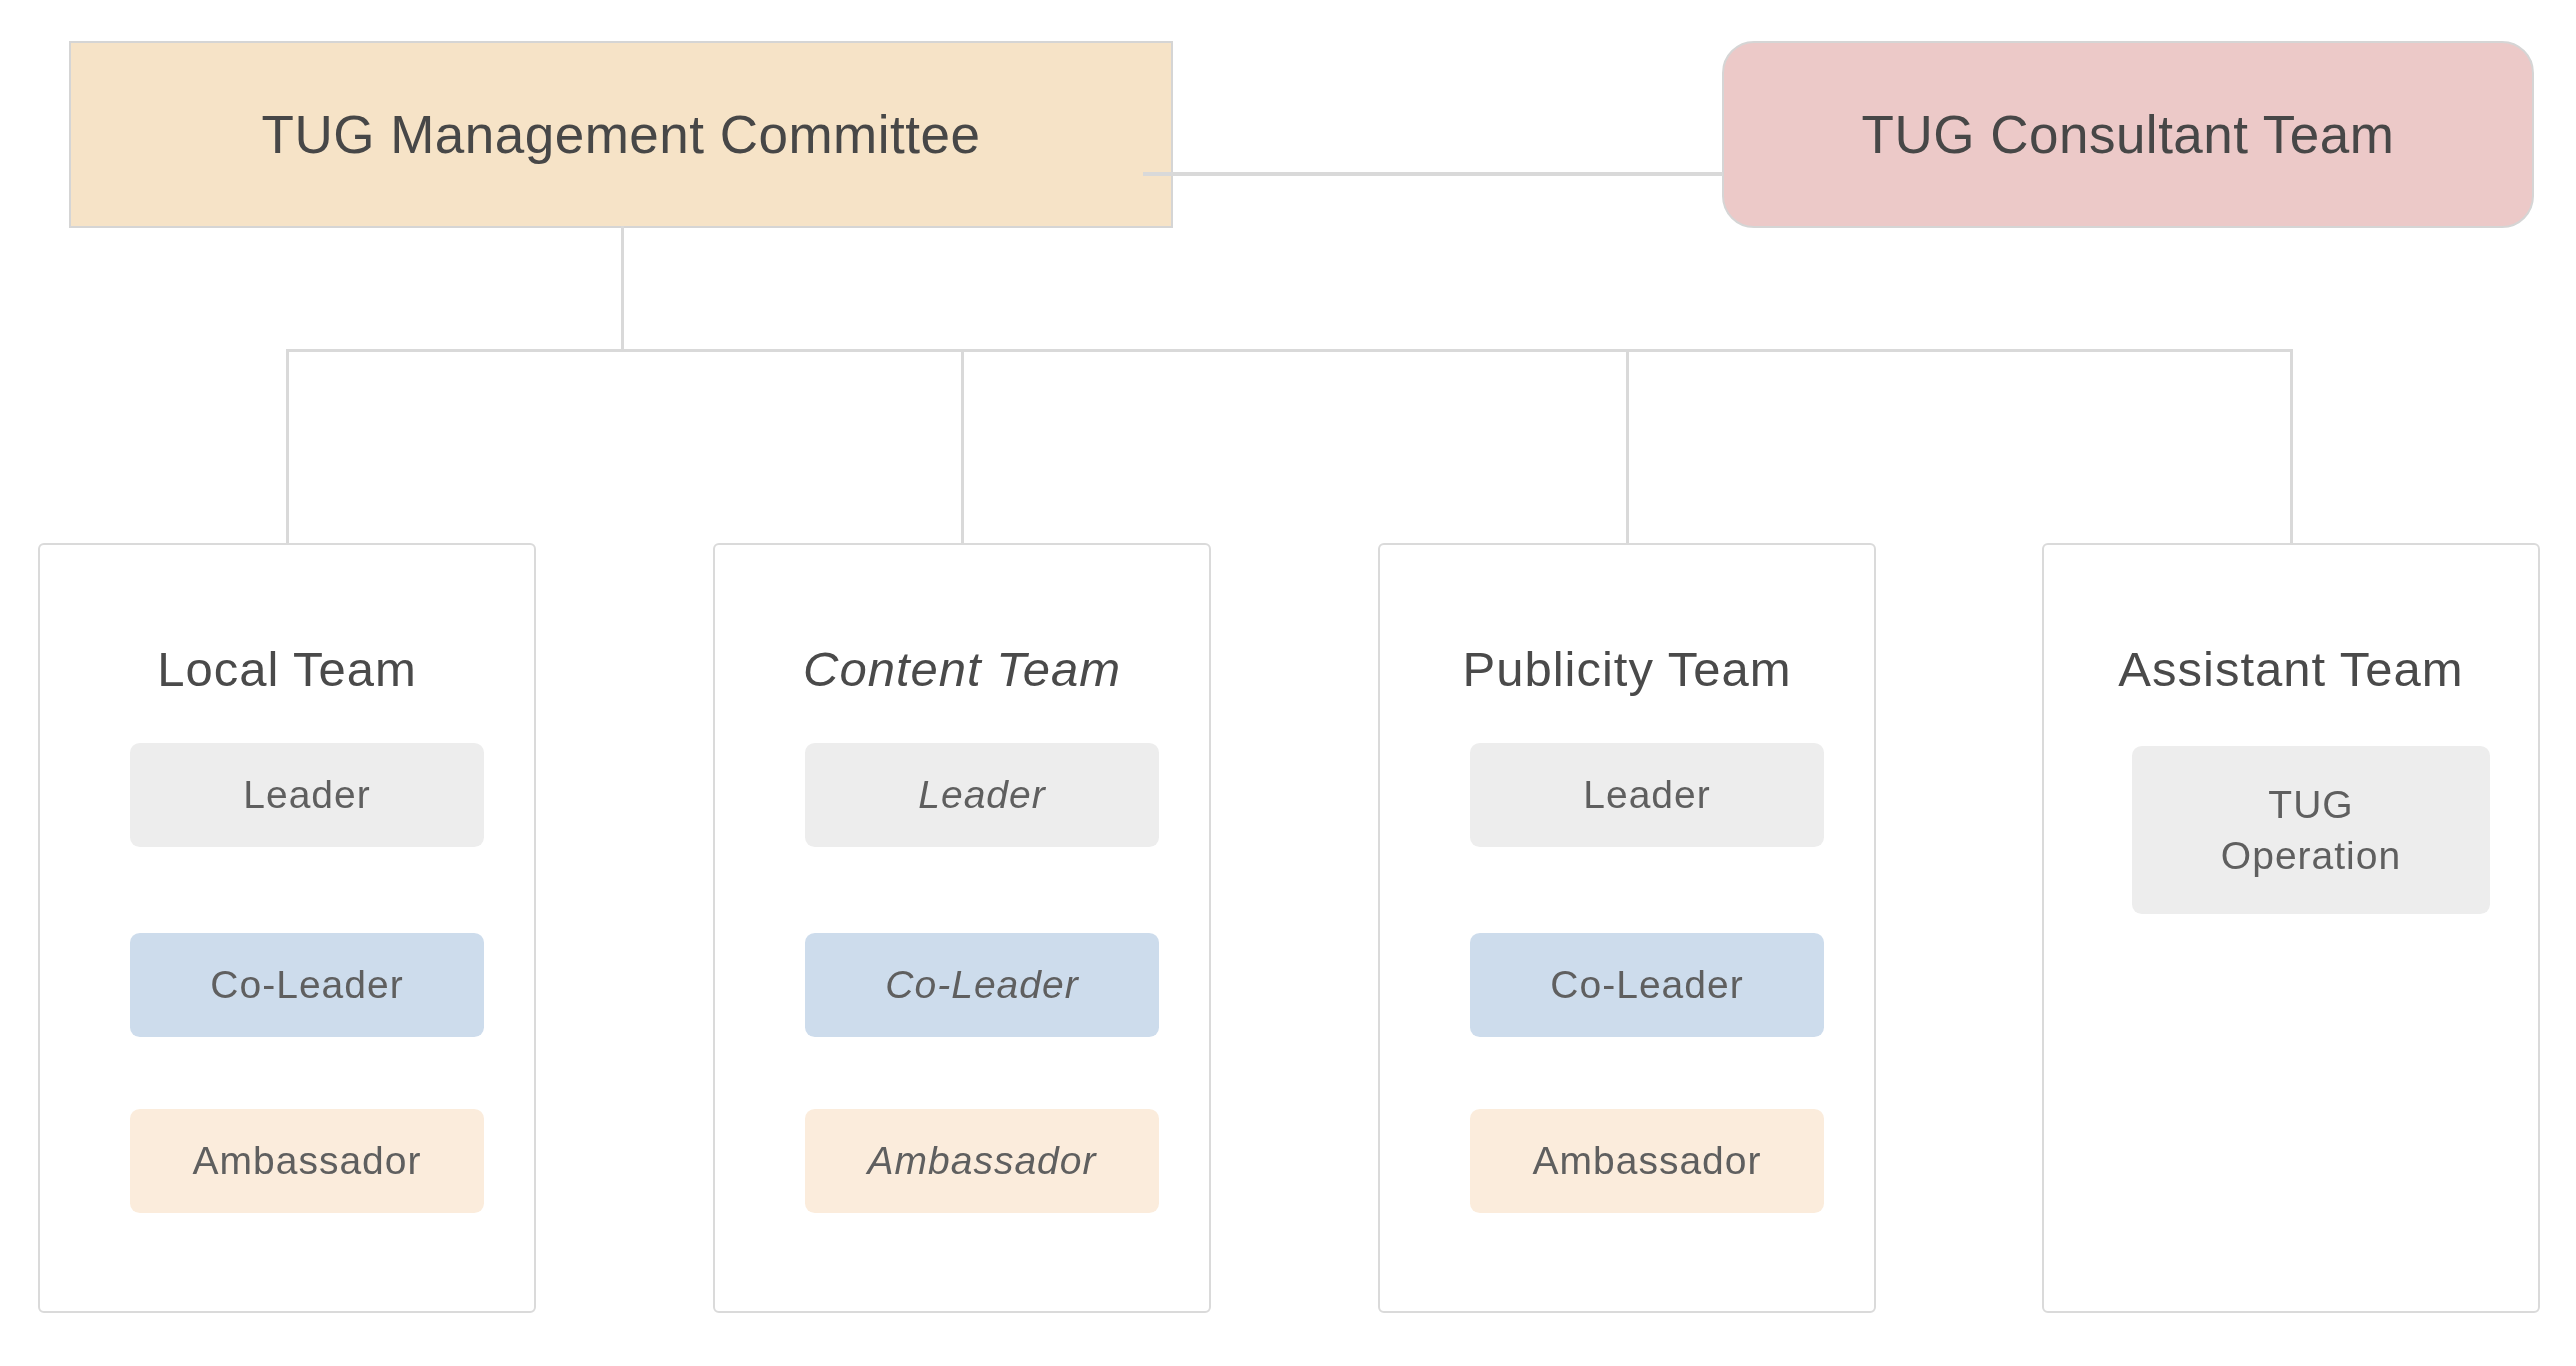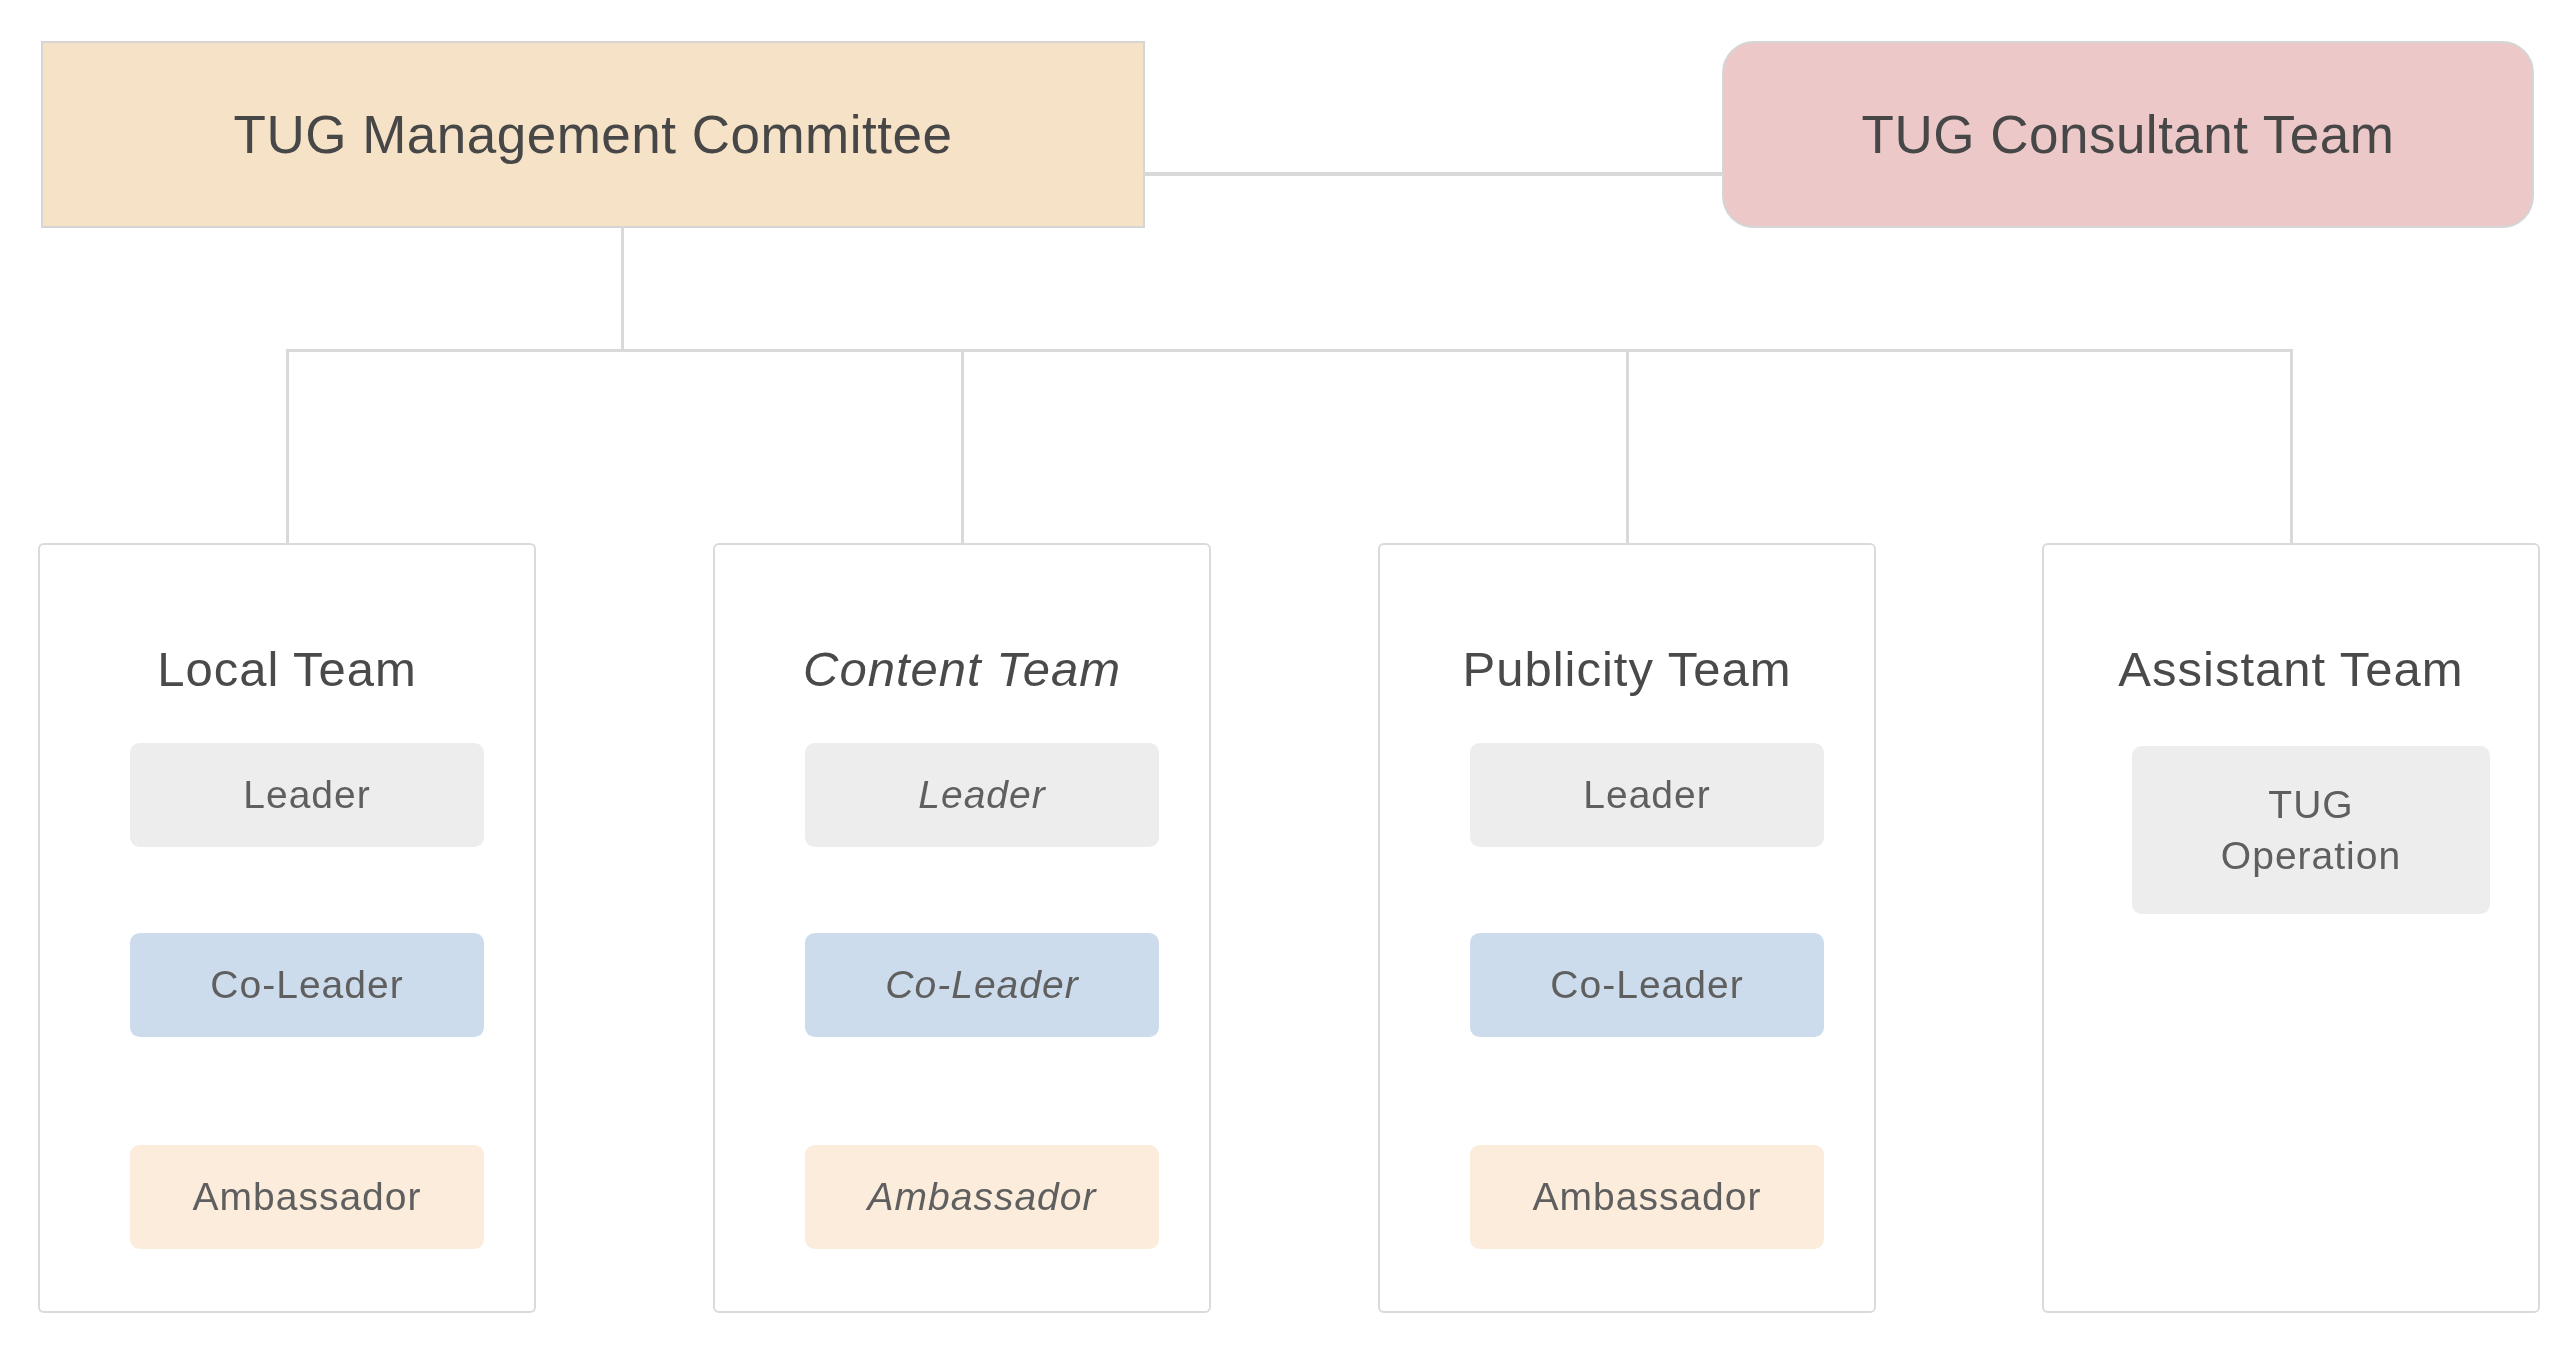--- a/index.html
+++ b/index.html
@@ -77,35 +77,35 @@
     align-items: center;
     justify-content: center;
     font-size: 39px;
     color: #5f5f5f;
     letter-spacing: 1px;
     text-align: center;
     margin-left: 20px;
   }
   .role-0 { top: 198px; }
   .role-1 { top: 388px; }
-  .role-2 { top: 600px; text-align: right; }
+  .role-2 { top: 564px; text-align: right; }
   .role-tall {
     top: 201px;
     width: 358px;
     height: 168px;
     line-height: 51px;
   }
   .role-tall .wrap-narrow { width: 226px; margin: 0 auto; }
 </style>
 </head>
 <body>
 
 <div id="canvas">
 
-  <div id="node-management" class="top-node" style="background: rgb(246, 227, 199);">
+  <div id="node-management" class="top-node" style="background: rgb(246, 227, 199); margin-left: 28px;">
     <span>TUG Management Committee</span>
   </div>
 
   <div id="node-consultant" class="top-node" style="background: rgb(236, 201, 200); border-radius: 32px;">
     <span>TUG Consultant Team</span>
   </div>
 
   <div id="link-top" class="connector"></div>
   <div id="root-stem" class="connector"></div>
   <div id="rail" class="connector"></div>

